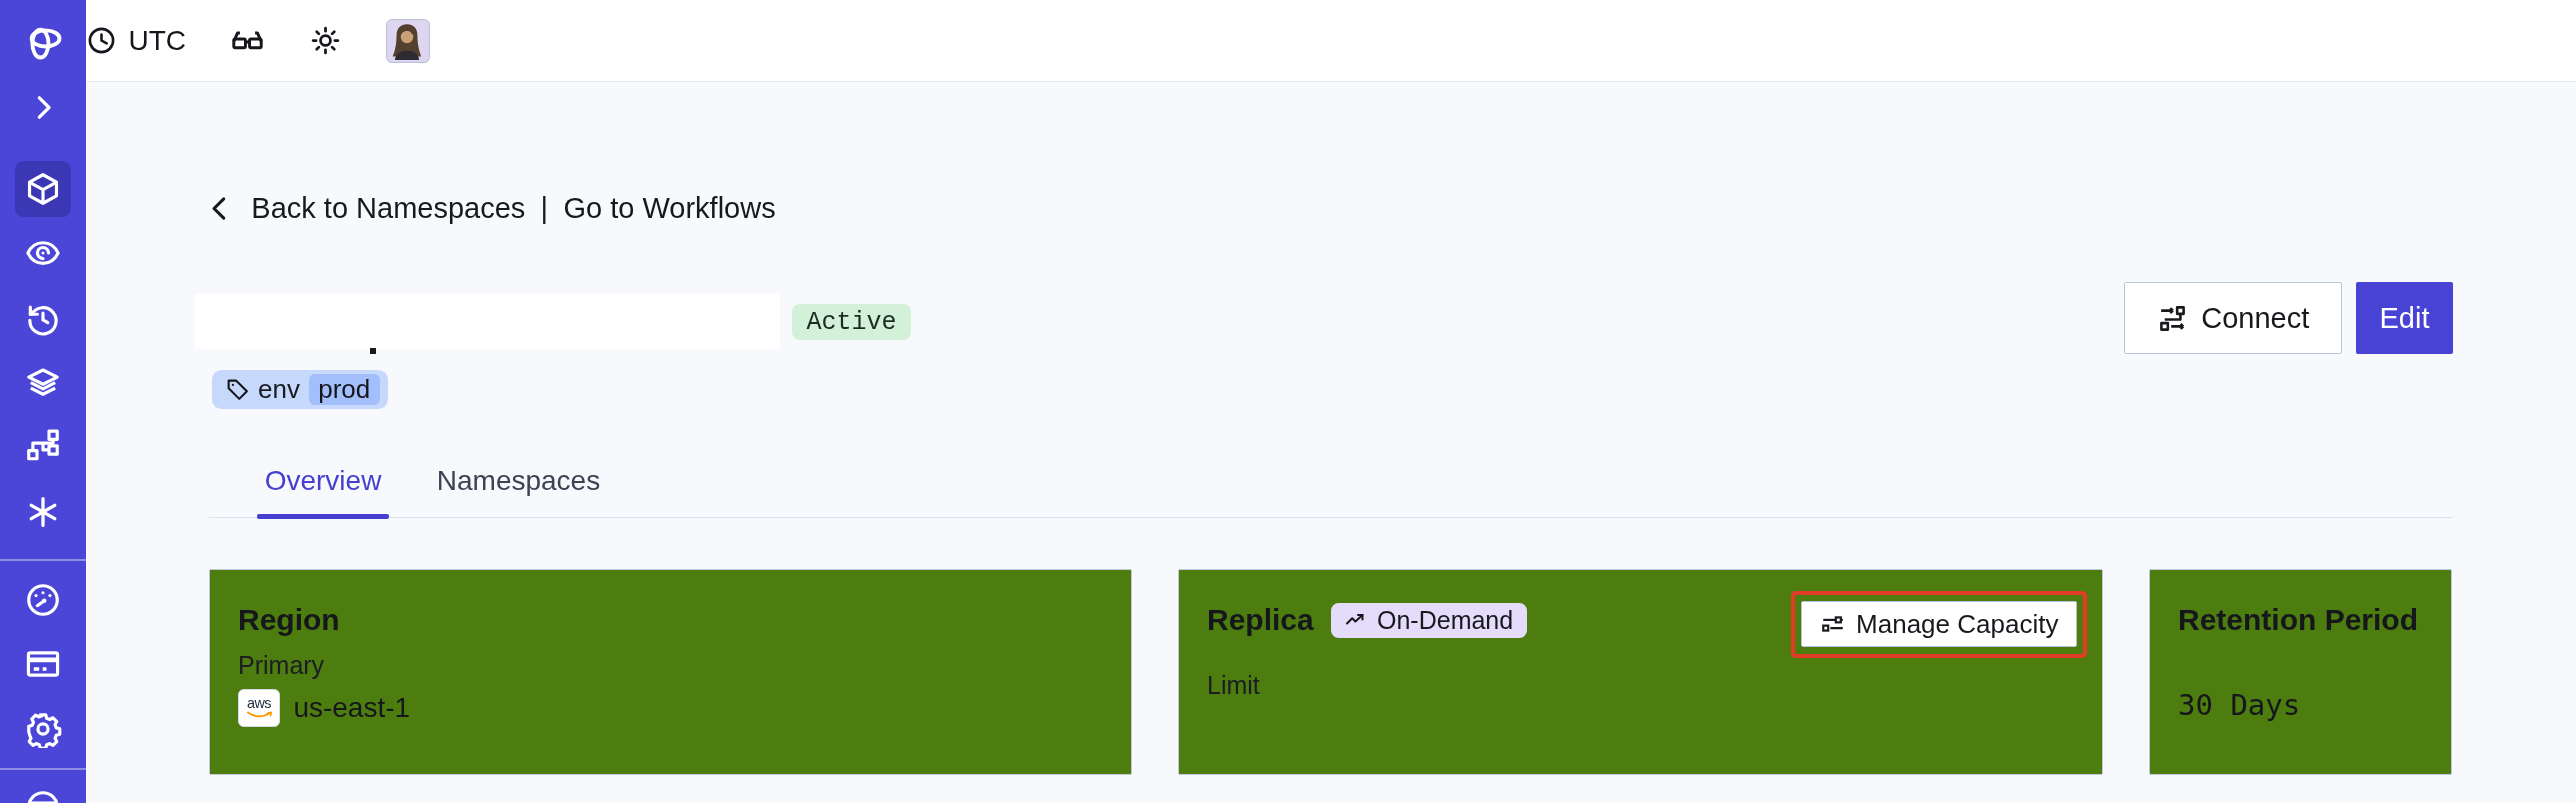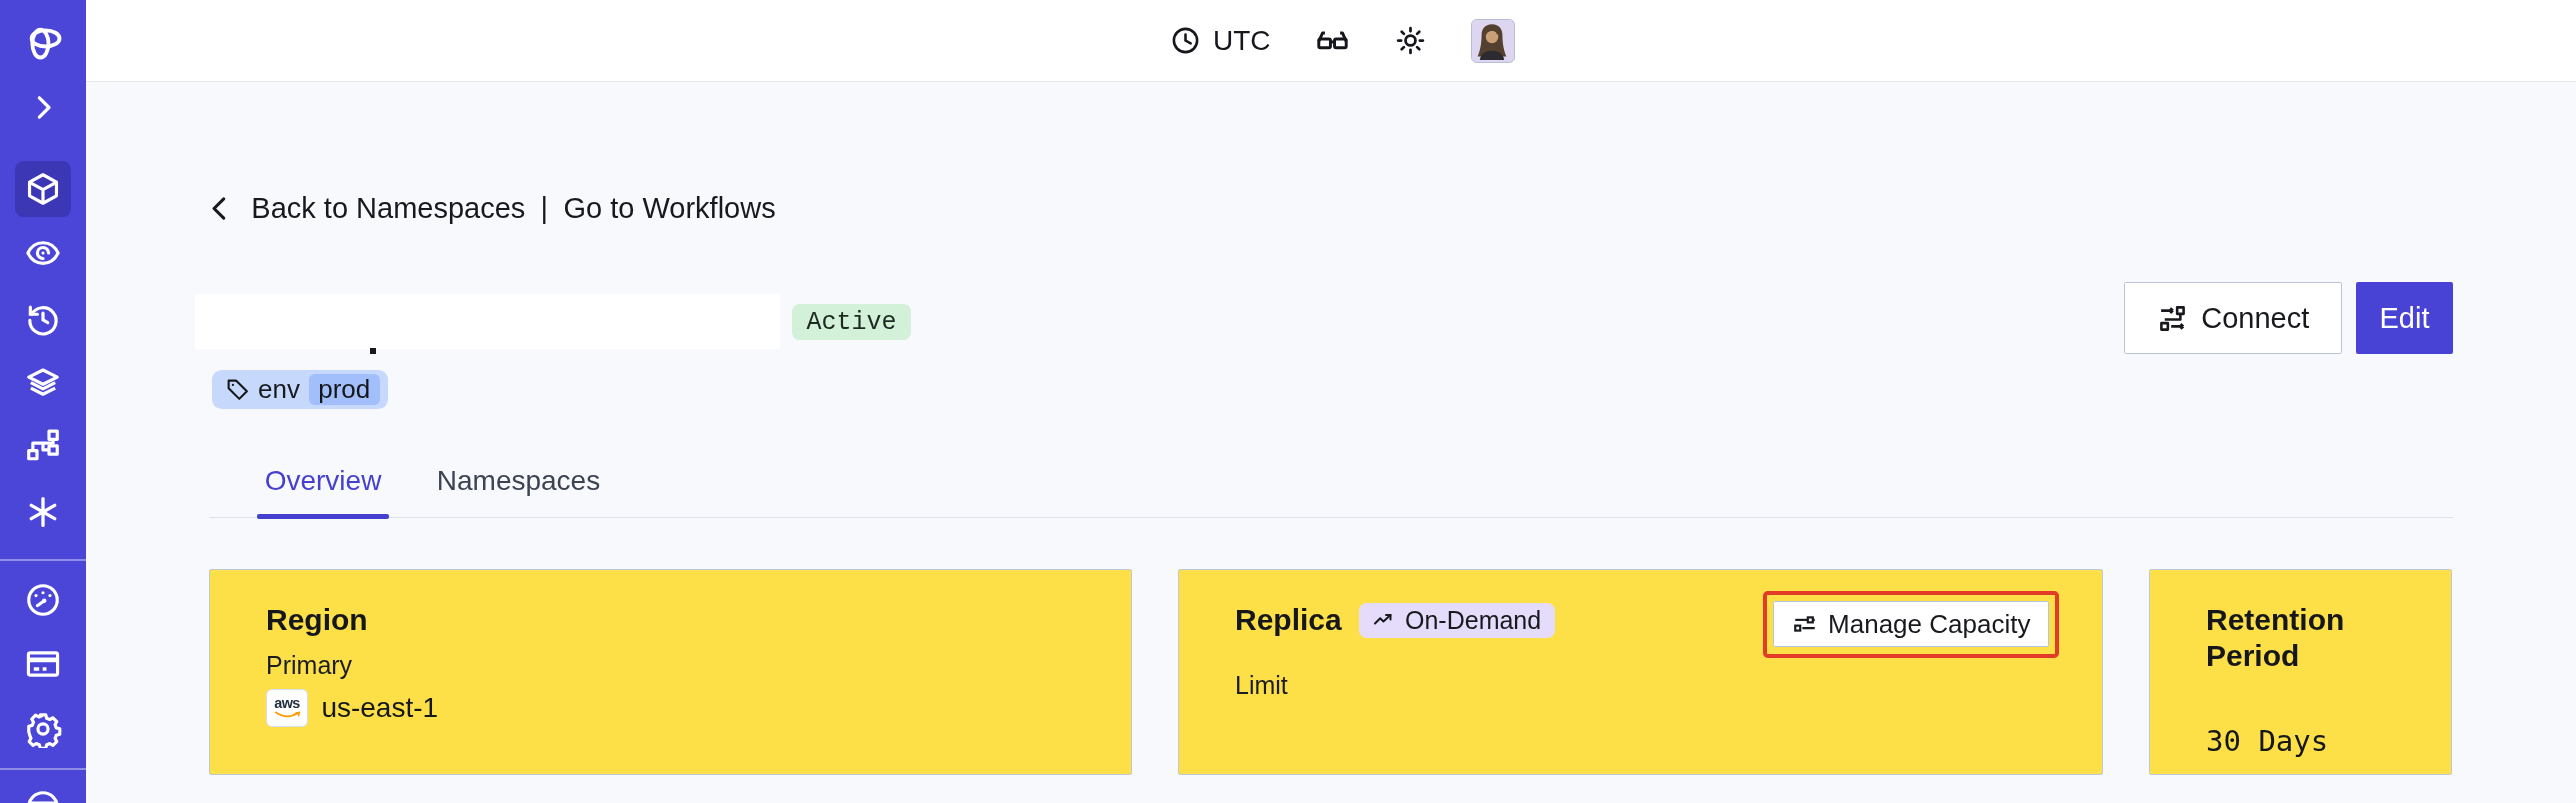--- a/index.html
+++ b/index.html
@@ -13,22 +13,22 @@
 
   
   .sidebar{position:absolute;left:0;top:0;width:86px;height:804px;background:#4b46d8;z-index:5;}
   .sb-item{position:absolute;left:50%;transform:translateX(-50%);width:56px;height:56px;
     display:flex;align-items:center;justify-content:center;cursor:pointer;}
   .sb-item.active{background:#3c37b5;border-radius:8.6px;}
   .sb-divider{position:absolute;left:0;width:86px;height:1.9px;background:rgba(255,255,255,.38);}
 
   
   .topbar{position:absolute;left:86px;top:0;right:0;height:82px;background:#ffffff;
-    border-bottom:1.9px solid #e4e8f1;display:flex;align-items:center;justify-content:center;
-    gap:44px;padding-right:22px;box-sizing:border-box;z-index:4;padding-left:45px;}
+    border-bottom:1.9px solid #e4e8f1;display:flex;align-items:center;justify-content:flex-start;
+    gap:44px;padding-right:22px;box-sizing:border-box;z-index:4;}
   .tbtn{display:flex;align-items:center;gap:11.5px;background:none;border:none;padding:0;
     font-family:inherit;font-size:28px;color:#15171c;cursor:pointer;}
   .avatar{width:44px;height:44px;border-radius:5.8px;border:1.9px solid #b6bfd8;overflow:hidden;
     box-sizing:border-box;cursor:pointer;background:#ded6f0;}
 
   
   .breadcrumb{position:absolute;left:205px;top:192px;display:flex;align-items:center;gap:15.3px;
     font-size:29px;color:#17191c;}
   .crumb{display:flex;align-items:center;gap:15.3px;cursor:pointer;text-decoration:none;color:#17191c;}
   .crumb-sep{color:#17191c;}
@@ -53,40 +53,40 @@
   
   .tabs{position:absolute;left:209px;top:459px;width:2244px;display:flex;gap:40px;
     border-bottom:1.9px solid #dde3ee;box-sizing:border-box;}
   .tab{position:relative;padding:5.8px 7.7px 20px;font-size:28px;color:#3c4454;cursor:pointer;}
   .tab.active{color:#4540cf;margin-left:48px;}
   .tab.active::after{content:"";position:absolute;left:0;right:0;bottom:-1.9px;height:4.8px;
     background:#4540cf;border-radius:1.9px;}
 
   
   .cards{position:absolute;left:209px;top:569px;display:flex;gap:46px;}
-  .card{background:#fde047;border:1.9px solid #bdc8db;border-radius:1.9px;box-sizing:border-box;
-    height:206px;padding:32px 56px;}
+  .card{background:#4d7c0f;border:1.9px solid #bdc8db;border-radius:1.9px;box-sizing:border-box;
+    height:206px;padding:32px 28px;}
   .card.region{width:923px;}
   .card.capacity{width:925px;}
   .card.retention{width:303px;}
   .card-head{display:flex;align-items:flex-start;justify-content:space-between;}
   .card-head-left{display:flex;align-items:center;gap:17.3px;}
   .card-title{font-size:30px;font-weight:600;color:#15171c;line-height:36px;}
   .badge-ondemand{display:inline-flex;align-items:center;gap:8.6px;height:35px;padding:0 13.4px;
     border-radius:7.7px;background:#e5dcfc;color:#17191d;font-size:25px;}
   .field-label{margin-top:13.4px;font-size:25px;color:#1b1d22;}
   .field-value{margin-top:8.6px;font-size:28px;color:#15171c;display:flex;align-items:center;gap:13.4px;}
   .mono{font-family:"DejaVu Sans Mono",monospace;font-size:29px;}
   .btn-sm{display:inline-flex;align-items:center;gap:10.5px;height:46px;padding:0 17.3px;background:#fff;
     border:1.9px solid #b9c4da;border-radius:1.9px;font-family:inherit;font-size:26px;color:#17191d;
     box-sizing:border-box;cursor:pointer;white-space:nowrap;}
   .red-highlight{border:4.8px solid #e23b27;border-radius:4.8px;padding:6.7px;margin:-11.5px -13.4px 0 0;}
   .aws-chip{width:42px;height:38px;border:1.9px solid #d9dde6;border-radius:5.8px;box-sizing:border-box;
     display:flex;flex-direction:column;align-items:center;justify-content:center;background:#fff;}
-  .aws-word{font-size:14.4px;font-weight:700;letter-spacing:-0.5px;color:#232f3e;line-height:13.4px;}
+  .aws-word{font-size:14.4px;font-weight:400;letter-spacing:-0.5px;color:#232f3e;line-height:13.4px;}
   .retention-value{margin-top:50px;}
 </style>
 </head>
 <body>
 
 <aside class="sidebar">
 
   <div class="sb-item" style="top:13.4px">
     <span>
       <svg width="44" height="44" viewBox="0 0 24 24" fill="none" stroke="#fff" stroke-width="2.1">

